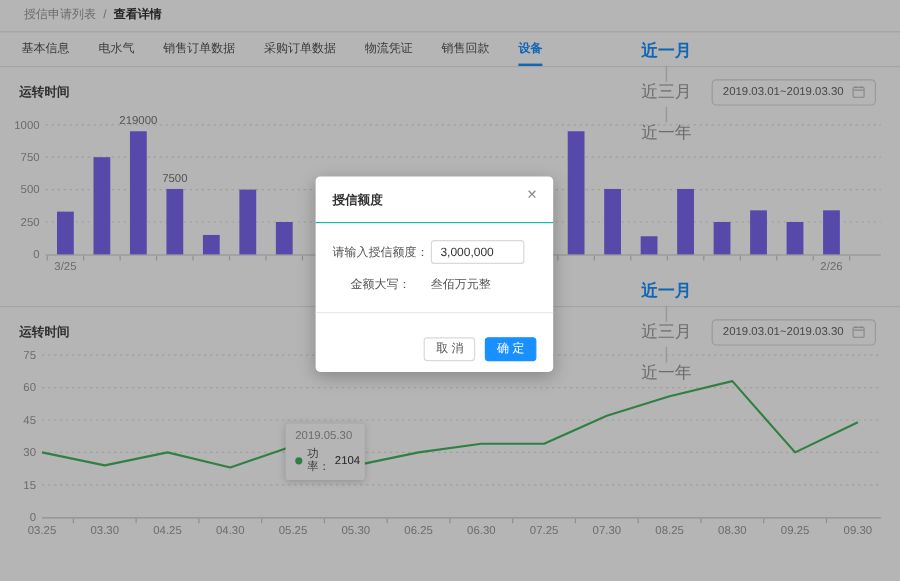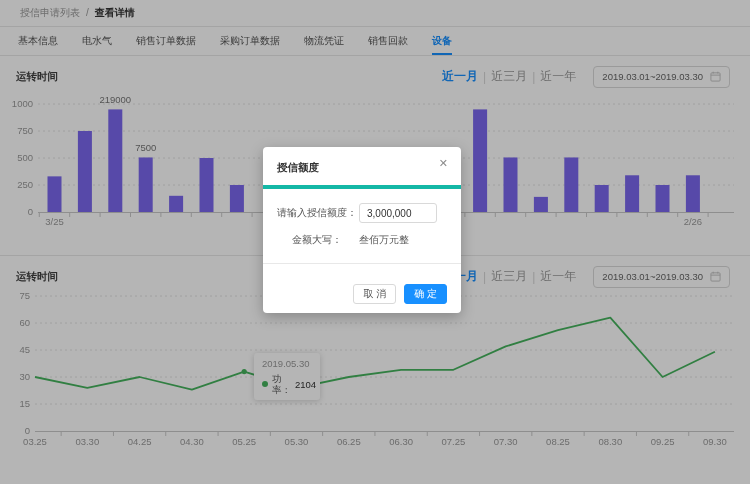--- a/index.html
+++ b/index.html
@@ -22,42 +22,42 @@
   .tab.active { color:var(--accent,#1890ff); border-bottom-color:var(--accent,#1890ff); font-weight:bold; }
 
   
   .chart-section { position:relative; width:750px; }
   .chart-section.s1 { height:199px; }
   .chart-section.s2 { height:201px; border-top:1px solid #e8e8e8; }
   .section-head { position:relative; z-index:2; display:flex; align-items:center; justify-content:space-between;
                   padding:9px 20px 0 16px; height:32px; }
   .section-title { font-size:10.5px; font-weight:bold; color:#404040; }
   .controls { display:flex; align-items:center; gap:12px; }
-  .quick-ranges { display:flex; align-items:center; font-size:12px; color:#999; }
+  .quick-ranges { display:flex; align-items:center; font-size:14px; color:#999;flex-direction:column; }
   .quick-ranges .range { cursor:pointer; padding:0 5px; white-space:nowrap; }
   .quick-ranges .range.active { color:var(--accent,#1890ff); font-weight:bold; }
   .quick-ranges .sep { color:#d5d5d5; }
   .date-picker { display:flex; align-items:center; gap:7px; height:22px; padding:0 8px;
                  border:1px solid #d9d9d9; border-radius:4px; font-size:9.5px; color:#666;
                  background:#fff; cursor:pointer; white-space:nowrap; }
   .chart-svg { position:absolute; left:0; top:0; z-index:1; }
 
   
-  .tooltip { position:absolute; z-index:3; left:254px; top:97px; width:66px; background:#fff;
+  .tooltip { position:absolute; z-index:3; left:238px; top:97px; width:66px; background:#fff;
              border-radius:3px; box-shadow:0 1px 6px rgba(0,0,0,0.18); padding:5px 8px; }
   .tt-date { font-size:9.5px; color:#999; line-height:12px; }
   .tt-row { display:flex; align-items:center; gap:4px; margin-top:3px; font-size:9.5px; color:#555; line-height:11px; }
   .tt-dot { width:6px; height:6px; border-radius:50%; flex:none; }
   .tt-val { color:#333; }
 
   
   .mask { position:absolute; inset:0; background:rgba(0,0,0,0.29); z-index:10; }
   .modal { position:absolute; z-index:20; left:263px; top:147px; width:198px; background:#fff;
            border-radius:4px; box-shadow:0 4px 14px rgba(0,0,0,0.25); }
-  .modal-head { position:relative; padding:10px 14px; border-bottom:4px solid #14b8a6; }
+  .modal-head { position:relative; padding:10px 14px; border-bottom:1px solid #14b8a6; }
   .modal-title { font-size:10.5px; font-weight:bold; color:#333; line-height:13px; }
   .modal-close { position:absolute; right:11px; top:8px; font-size:11px; color:#8c8c8c; cursor:pointer;
                  line-height:16px; padding:0 2px; }
   .modal-body { padding:14px 14px 16px; font-size:10px; color:#555; }
   .field-row { display:flex; align-items:center; }
   .field-row label { display:inline-block; width:80px; text-align:right; flex:none; }
   .field-row input { width:78px; height:20px; margin-left:2px; border:1px solid #d9d9d9; border-radius:3px;
                      padding:0 7px; font-size:10px; color:#333; outline:none;
                      font-family:"Liberation Sans","DejaVu Sans",sans-serif; }
   .words-row { margin-top:10px; display:flex; align-items:center; }

